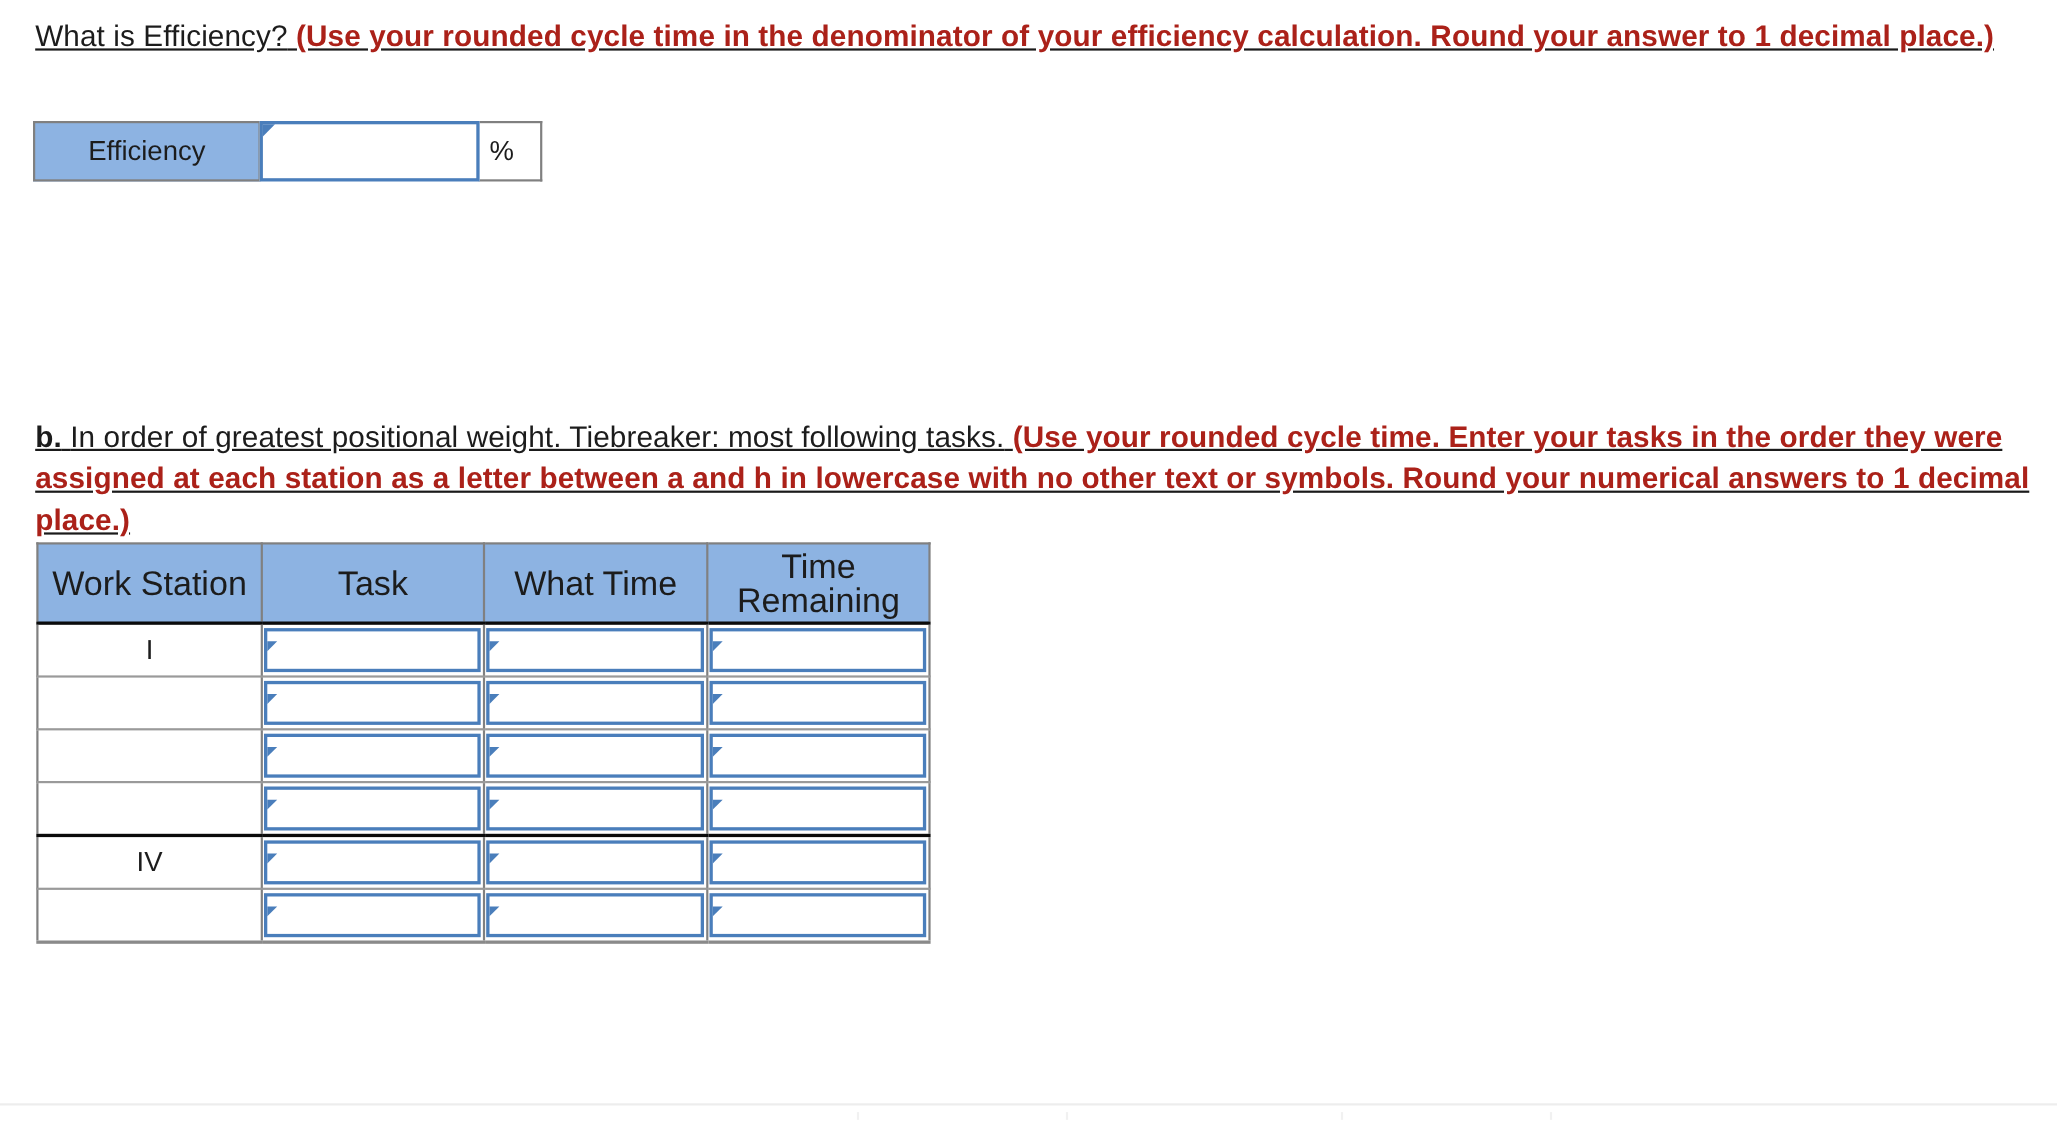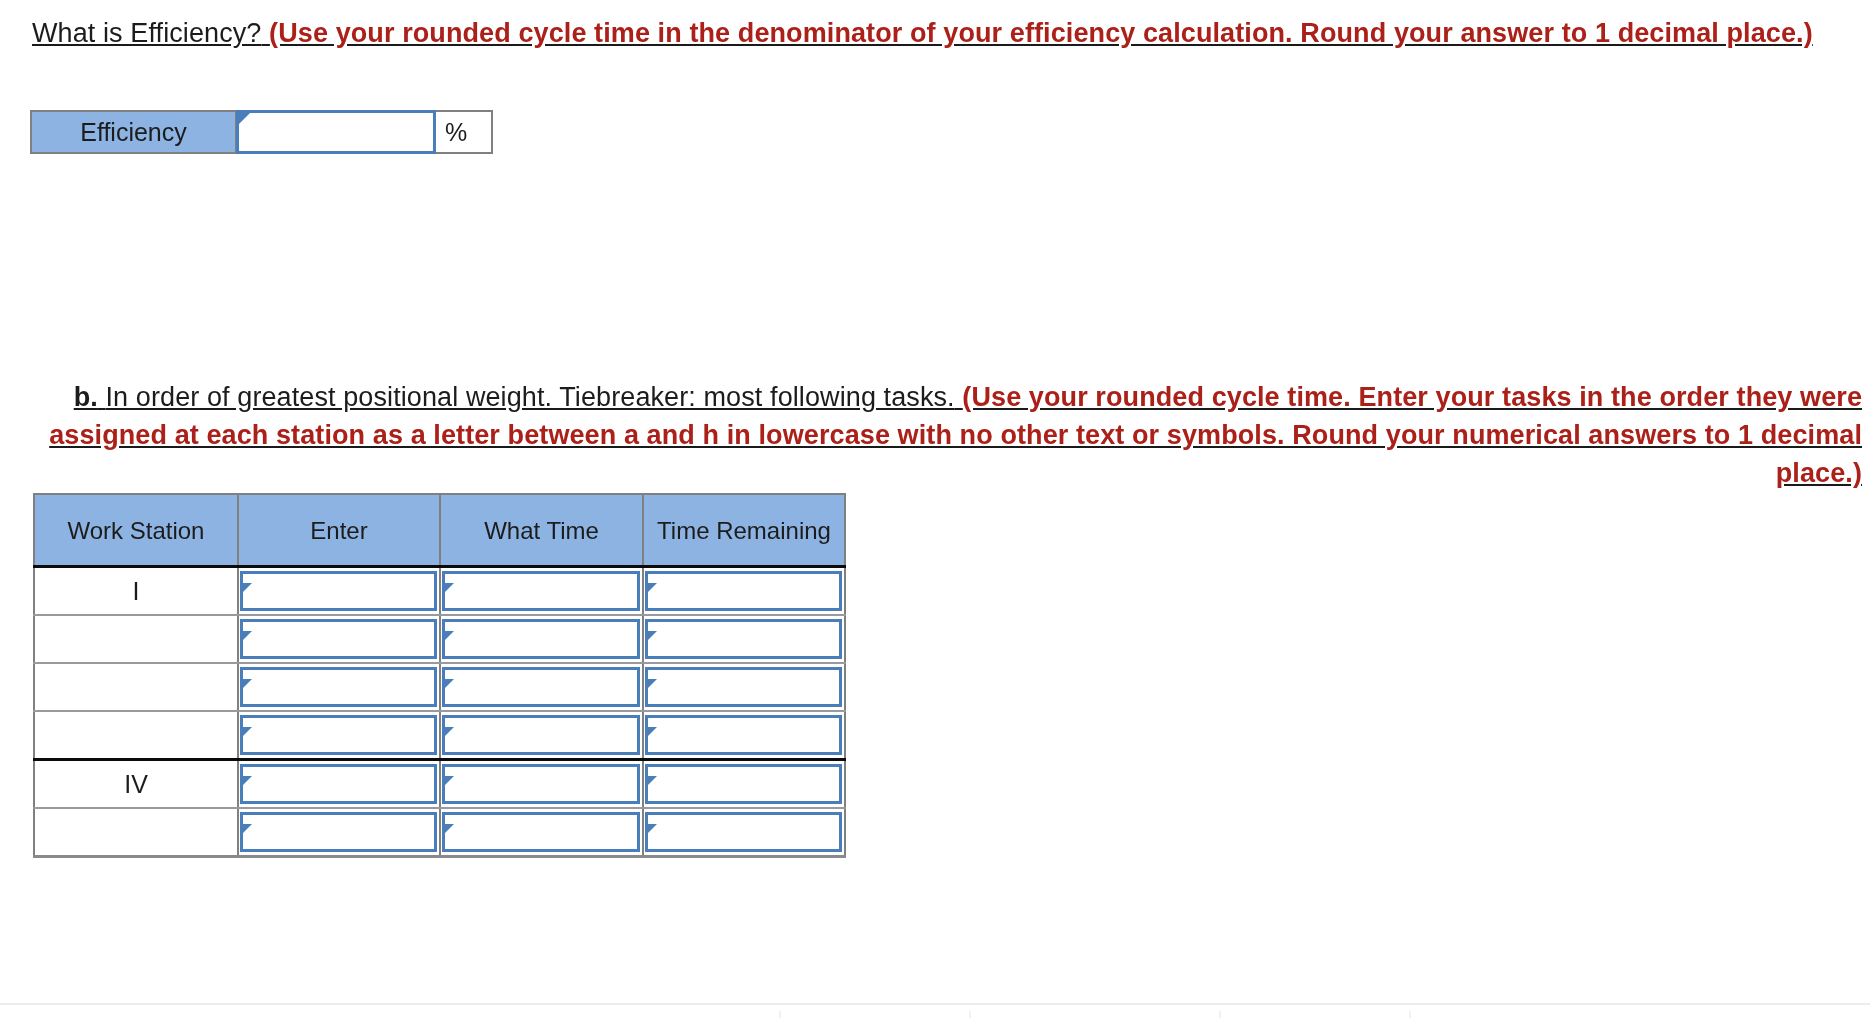--- a/index.html
+++ b/index.html
@@ -27,21 +27,21 @@
   .q-block {
     position: absolute;
     left: 32px;
     width: 1830px;
     font-size: 27px;
     line-height: 38px;
     letter-spacing: 0.1px;
     text-decoration: underline;
   }
   #question-a { top: 14px; }
-  #question-b { top: 378px; text-align: right; }
+  #question-b { top: 378px; }
 
   .q-plain {
     font-weight: 400;
     color: #1c1c1c;
   }
   .q-bold-label {
     font-weight: 700;
     color: #1c1c1c;
   }
   .q-red {
@@ -49,21 +49,21 @@
     color: #ab2119;
   }
 
   
   #efficiency-strip {
     position: absolute;
     left: 30px;
     top: 110px;
     display: flex;
     align-items: stretch;
-    height: 44px;
+    height: 55px;
   }
   .eff-label-cell {
     width: 207px;
     background: #8db3e2;
     border: 2px solid #808080;
     box-sizing: border-box;
     display: flex;
     align-items: center;
     justify-content: center;
     font-size: 25px;
@@ -127,21 +127,21 @@
     table-layout: fixed;
   }
   #station-table col.c-ws { width: 204px; }
   #station-table col.c-task { width: 202px; }
   #station-table col.c-tt { width: 203px; }
   #station-table col.c-tr { width: 202px; }
 
   #station-table th {
     background: #8db3e2;
     border: 2px solid #808080;
-    font-size: 24px;
+    font-size: 31px;
     font-weight: 400;
     color: #1c1c1c;
     height: 70px;
     line-height: 31px;
     padding: 0 4px;
     text-align: center;
   }
 
   #station-table td {
     border-left: 2px solid #808080;
@@ -236,21 +236,21 @@
   <table id="station-table">
     <colgroup>
       <col class="c-ws">
         <col class="c-task">
         <col class="c-tt">
         <col class="c-tr">
     </colgroup>
     <thead>
       <tr>
         <th>Work Station</th>
-        <th>Enter</th>
+        <th>Task</th>
         <th>What Time</th>
         <th>Time Remaining</th>
       </tr>
     </thead>
     <tbody id="station-tbody">
         <tr class=" group-start">
           <td class="ws-cell">I</td>
           <td class="inp-cell">
             <div class="inp-holder"><span class="cell-flag lower"></span><input type="text" value="" style=""></div>
           </td>

